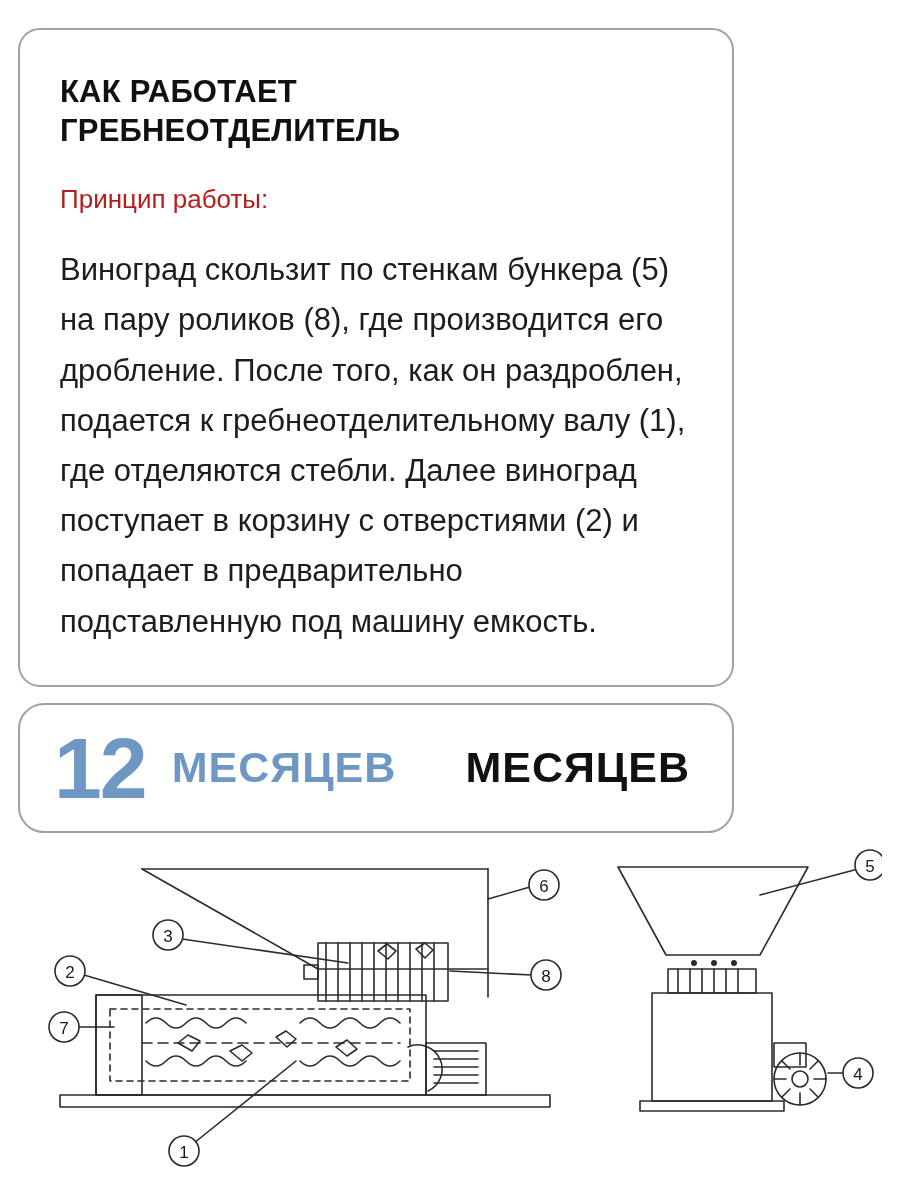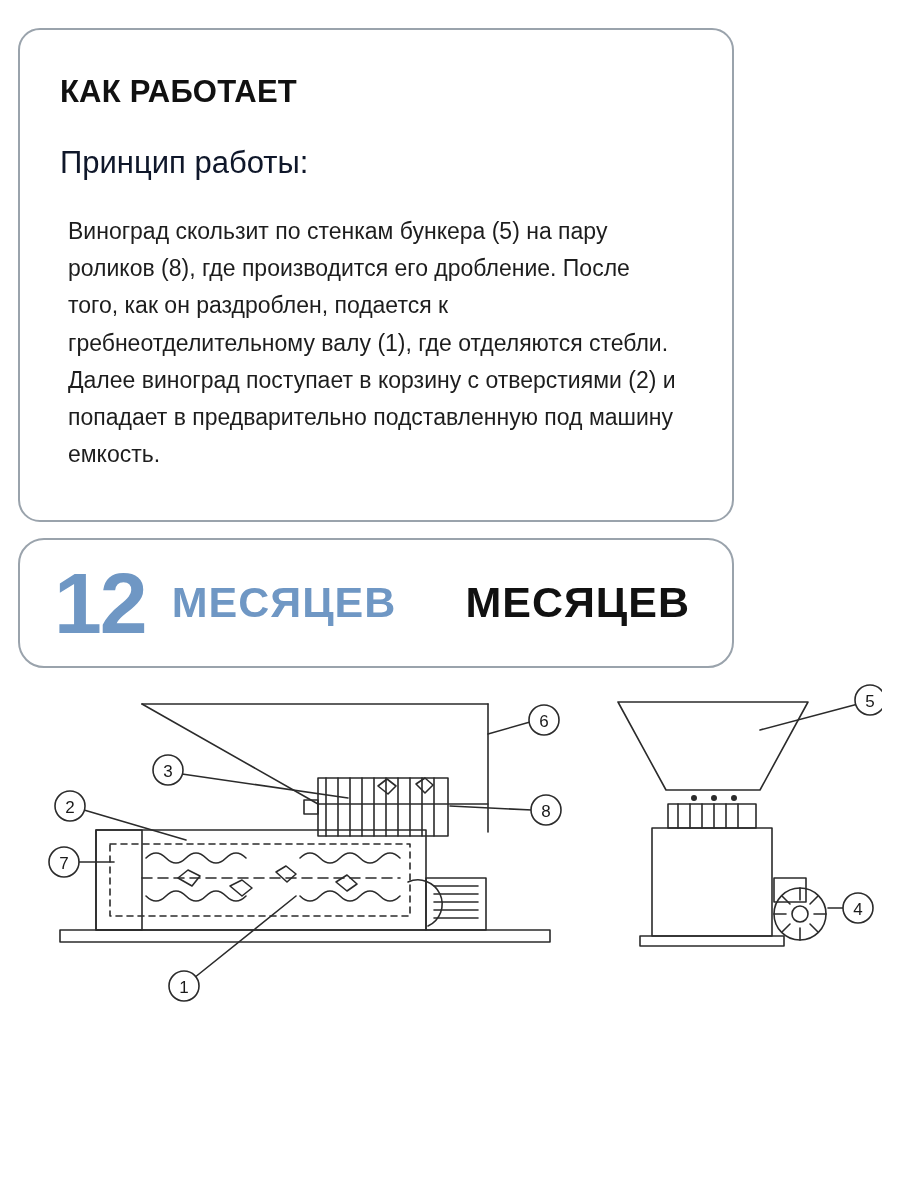--- a/index.html
+++ b/index.html
@@ -36,29 +36,29 @@
     font-weight: bold;
     line-height: 1.27;
     letter-spacing: 0.2px;
     margin: 0 0 30px 0;
     color: #111;
   }
   .info-title .line {
     display: block;
   }
   .info-sub {
-    font-size: 31px;
+    font-size: 26px;
     line-height: 1.4;
     margin: 16px 0 28px 0;
-    color: #0f172a;
+    color: #b91c1c;
   }
   .info-body {
-    font-size: 23px;
+    font-size: 31px;
     line-height: 1.62;
-    margin: 8px;
+    margin: 0;
     color: #1d1d1d;
   }
 
   
   .warranty-card {
     box-sizing: border-box;
     border: 2px solid #9aa3ac;
     border-radius: 26px;
     height: 130px;
     margin: 0 0 14px 0;
@@ -102,20 +102,21 @@
   }
 </style>
 </head>
 <body>
 
 <div class="page">
 
   <section class="info-card">
     <h1 class="info-title">
       <span class="line">КАК РАБОТАЕТ</span>
+      <span class="line">ГРЕБНЕОТДЕЛИТЕЛЬ</span>
     </h1>
     <p class="info-sub">Принцип работы:</p>
     <p class="info-body">Виноград скользит по стенкам бункера (5) на пару роликов (8), где производится его дробление. После того, как он раздроблен, подается к гребнеотделительному валу (1), где отделяются стебли. Далее виноград поступает в корзину с отверстиями (2) и попадает в предварительно подставленную под машину емкость.</p>
   </section>
 
   <section class="warranty-card">
     <span class="warranty-number">12</span>
     <span class="warranty-months">МЕСЯЦЕВ</span>
     <span class="warranty-word">МЕСЯЦЕВ</span>
   </section>

